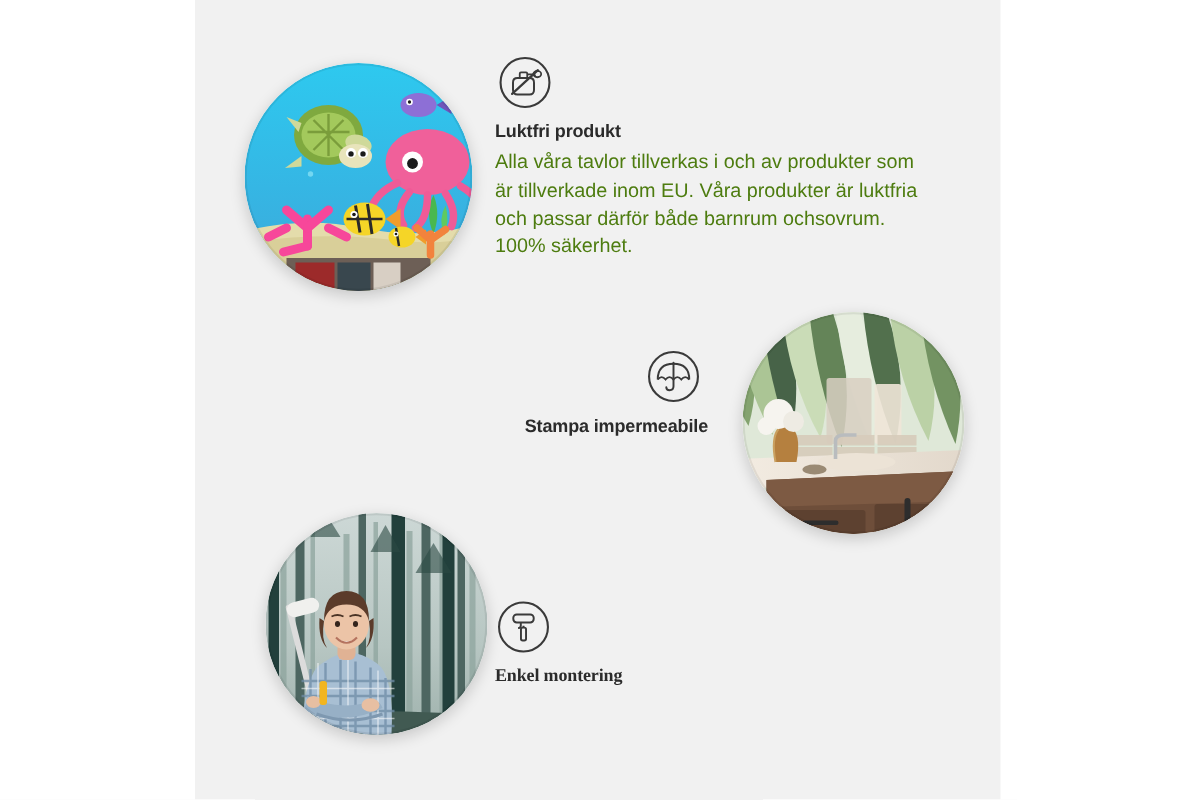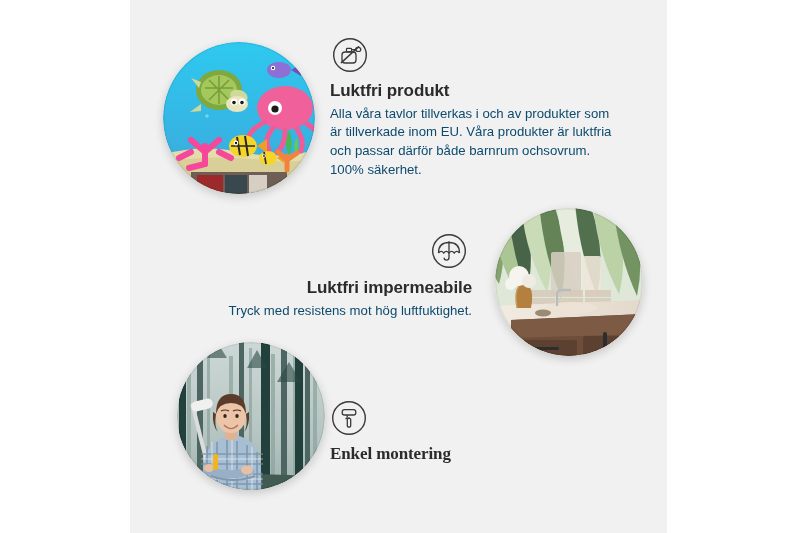--- a/index.html
+++ b/index.html
@@ -30,31 +30,31 @@
 
   
   .feature { position: absolute; }
   .feature .icon-wrap {
     width: 38px; height: 38px;
     display: block;
   }
   .feature .icon-wrap svg { display: block; width: 38px; height: 38px; }
   .feature h3 {
     margin: 7px 0 4px 0;
-    font-size: 17px;
+    font-size: 12px;
     font-weight: bold;
     color: #2b2b2b;
     letter-spacing: -0.1px;
     line-height: 1.15;
   }
   .feature p {
     margin: 0;
     font-size: 13.2px;
     line-height: 1.43;
-    color: #0c4a6e;
+    color: #4d7c0f;
   }
 
   
   #f1 { left: 330px; top: 36px; width: 292px; text-align: left; }
   #f1 .icon-wrap { margin-left: 1px; }
 
   
   #f2 { left: 180px; top: 232px; width: 292px; text-align: right; }
   #f2 .icon-wrap { margin-left: auto; margin-right: 4px; }
   #f2 h3 { margin-top: 8px; }
@@ -358,22 +358,21 @@
   <div class="feature" id="f2">
     <span class="icon-wrap">
       <svg viewBox="0 0 38 38">
         <circle cx="19" cy="19" r="16.3" fill="none" stroke="#3a3a3a" stroke-width="1.4"></circle>
         <path d="M8.5 21 q0 -10.5 10.5 -10.5 q10.5 0 10.5 10.5" fill="none" stroke="#3a3a3a" stroke-width="1.3"></path>
         <path d="M8.5 21 q2.6 -3.2 5.2 0 q2.6 -3.2 5.3 0 q2.6 -3.2 5.2 0 q2.6 -3.2 5.3 0" fill="none" stroke="#3a3a3a" stroke-width="1.3"></path>
         <path d="M19 10.5 v15 q0 2.6 -2.6 2.6 q-2.2 0 -2.2 -2" fill="none" stroke="#3a3a3a" stroke-width="1.3" stroke-linecap="round"></path>
         <path d="M19 9.8 v1" stroke="#3a3a3a" stroke-width="1.3" stroke-linecap="round"></path>
       </svg>
     </span>
-    <h3>Luktfri impermeabile</h3>
-    <p>Tryck med resistens mot hög luftfuktighet.</p>
+    <h3>Stampa impermeabile</h3>
   </div>
 
   <div class="feature" id="f3">
     <span class="icon-wrap">
       <svg viewBox="0 0 38 38">
         <circle cx="19" cy="19" r="16.3" fill="none" stroke="#3a3a3a" stroke-width="1.4"></circle>
         <rect x="12.2" y="10.6" width="13.6" height="5.4" rx="2.3" fill="none" stroke="#3a3a3a" stroke-width="1.3"></rect>
         <path d="M17.2 16 v2.2 q0 1.4 -1.4 1.4 h-0.4" fill="none" stroke="#3a3a3a" stroke-width="1.3"></path>
         <rect x="17.3" y="19.4" width="3.4" height="8.6" rx="1.2" fill="none" stroke="#3a3a3a" stroke-width="1.3"></rect>
         <path d="M19 18.2 v1.2" stroke="#3a3a3a" stroke-width="1.3"></path>

